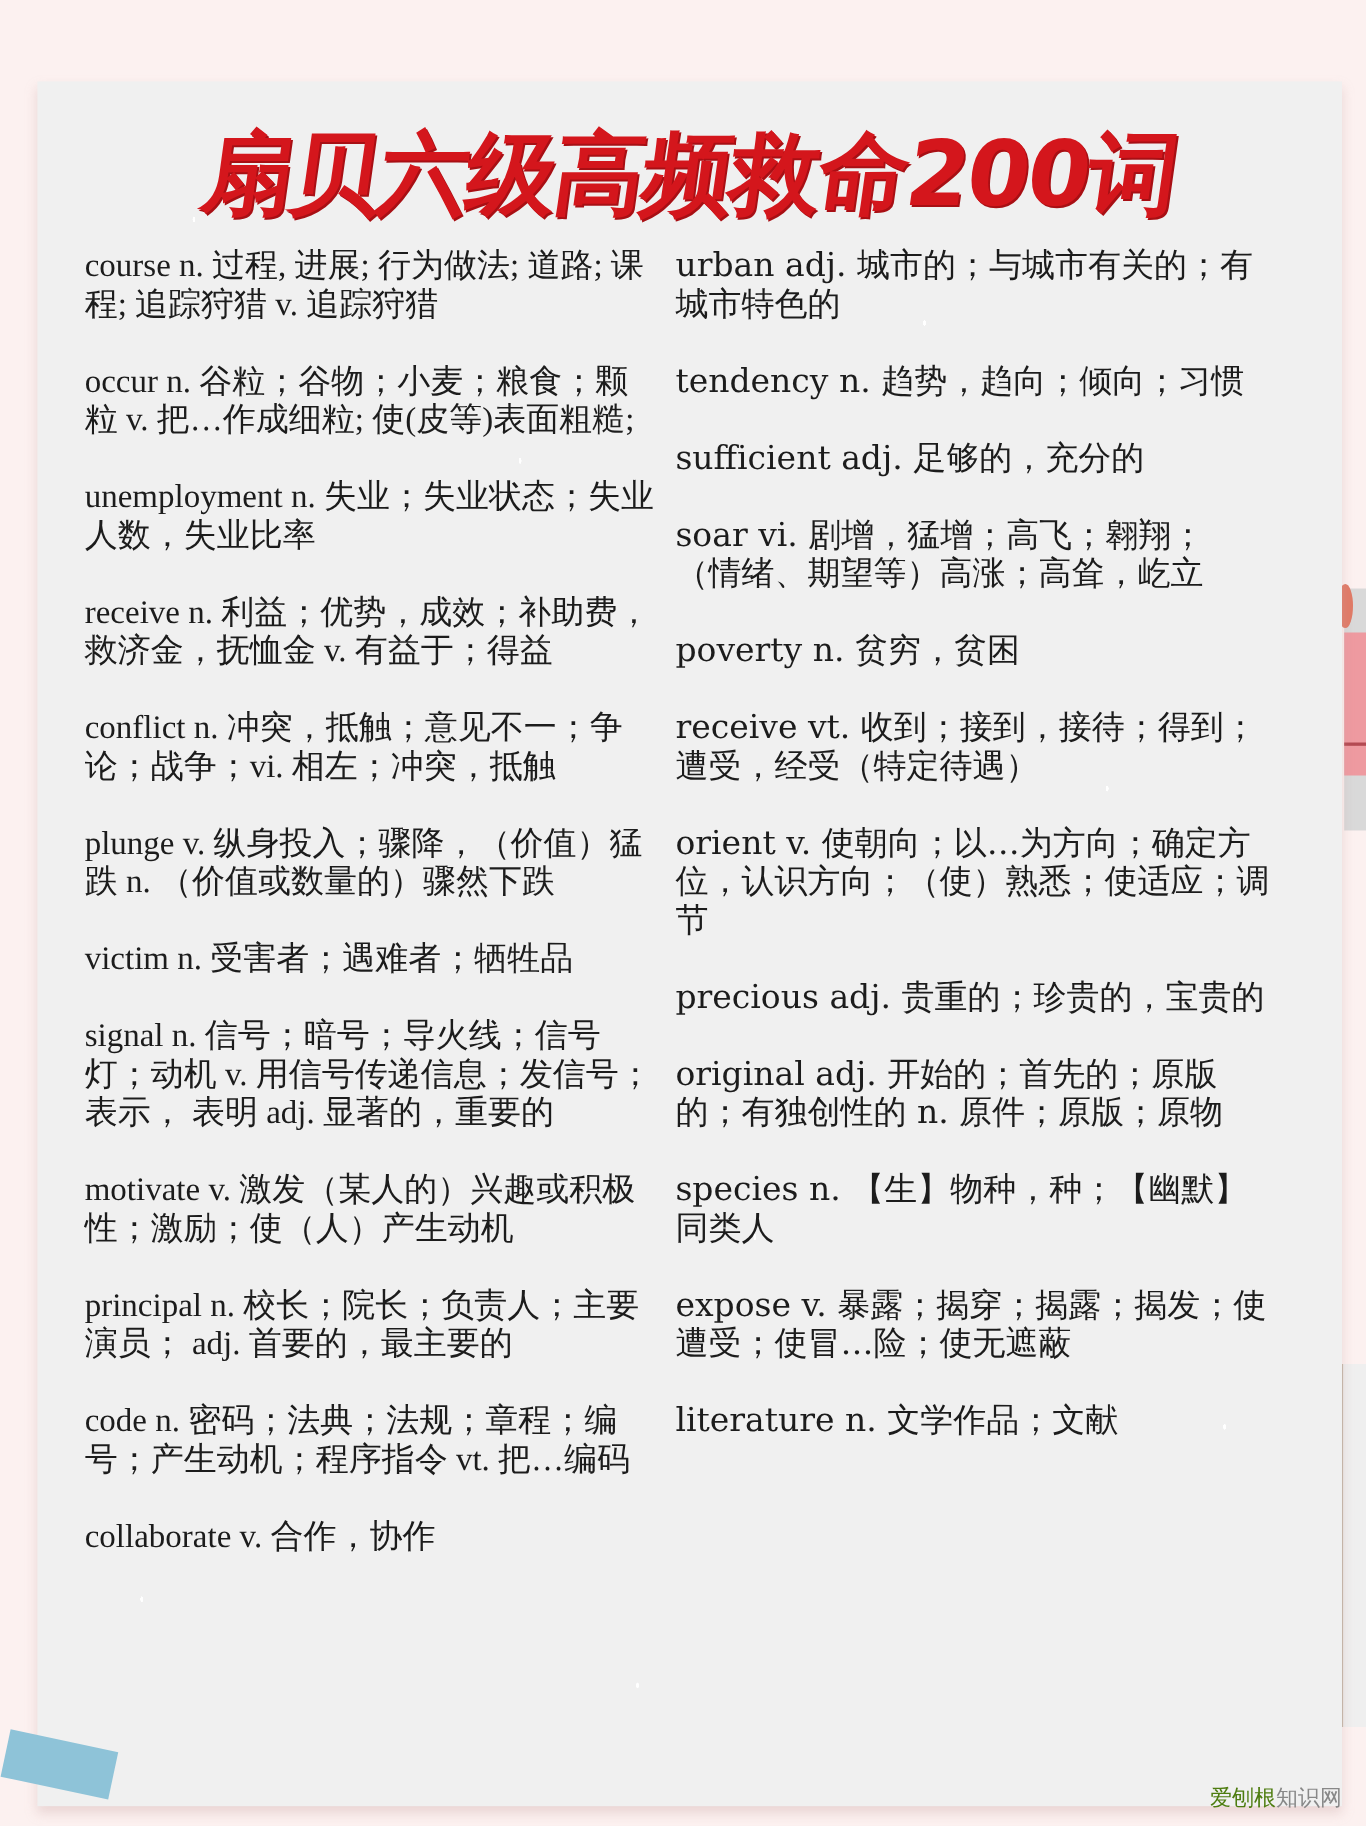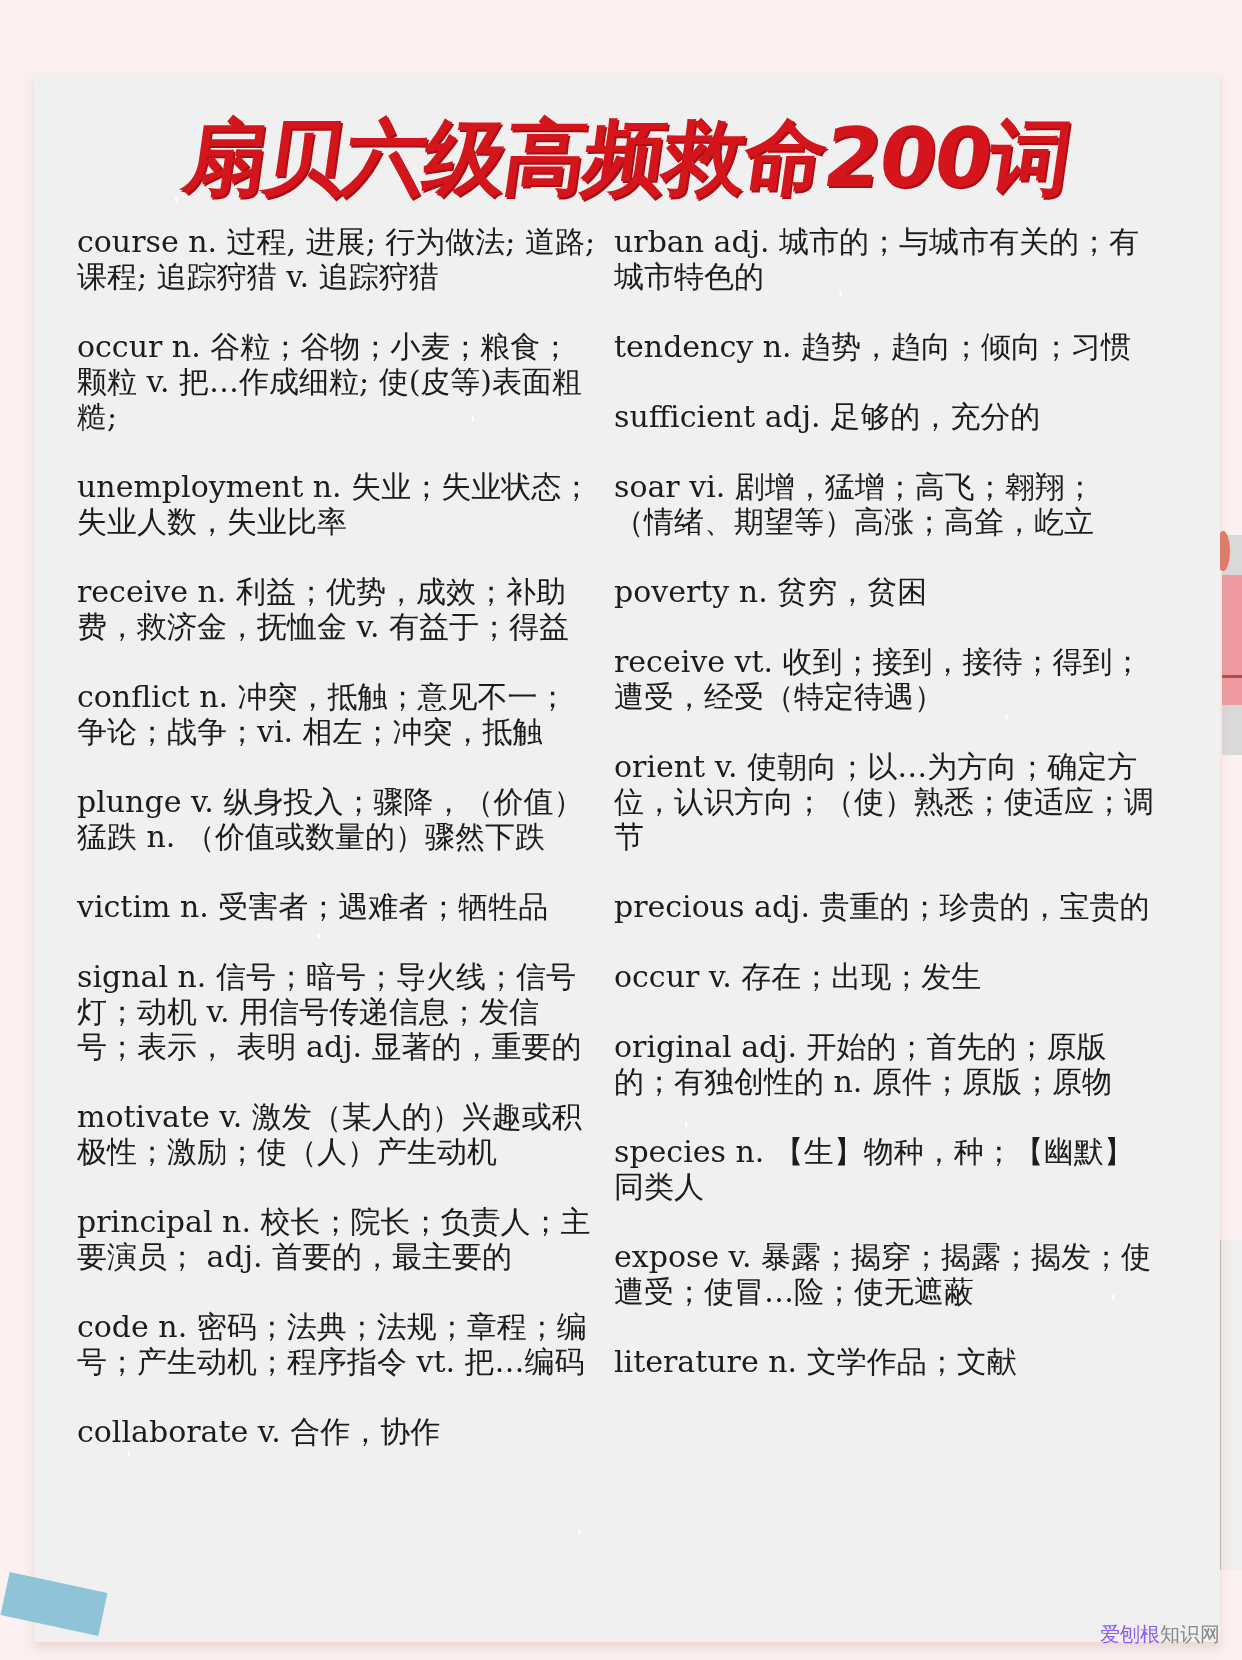--- a/index.html
+++ b/index.html
@@ -46,32 +46,32 @@
       position:absolute; left:0; right:0; top:30px; text-align:center;
       font-family:"DejaVu Sans", "Liberation Sans", sans-serif;
       font-weight:900; font-size:82px; letter-spacing:-2px;
       color:#d4161c; transform:skewX(-8deg);
       text-shadow:2px 2px 0 #a80f14;
     }
     .col {
       position:absolute; top:150px; width:520px;
       font-size:30px; line-height:35px; color:#1c1c1c;
     }
-    .col.left { left:43px; }
+    .col.left { left:43px;font-family:Liberation Serif, serif; }
     .col.right { left:580px; width:540px; }
     .entry { margin:0 0 35px 0; }
     .tape {
       position:absolute; left:4px; top:1582px; width:100px; height:44px;
       background:#8ec3d8; transform:rotate(12deg);
     }
     .watermark {
       position:absolute; right:22px; bottom:12px;
       font-family:"DejaVu Sans", "Liberation Sans", sans-serif; font-size:20px;
     }
-    .watermark .a { color:#8b5cf6; }
+    .watermark .a { color:#4d7c0f; }
     .watermark .b { color:#888; }
   </style>
 </head>
 <body>
 
 <div class="side-card">
   <div class="dot"></div>
   <div class="pink"></div>
   <div class="line"></div>
 </div>
@@ -97,21 +97,20 @@
 
   <div class="col right">
     <div class="entry">urban adj. 城市的；与城市有关的；有城市特色的</div>
     <div class="entry">tendency n. 趋势，趋向；倾向；习惯</div>
     <div class="entry">sufficient adj. 足够的，充分的</div>
     <div class="entry">soar vi. 剧增，猛增；高飞；翱翔；（情绪、期望等）高涨；高耸，屹立</div>
     <div class="entry">poverty n. 贫穷，贫困</div>
     <div class="entry">receive vt. 收到；接到，接待；得到；遭受，经受（特定待遇）</div>
     <div class="entry">orient v. 使朝向；以…为方向；确定方位，认识方向；（使）熟悉；使适应；调节</div>
     <div class="entry">precious adj. 贵重的；珍贵的，宝贵的</div>
-    <div class="entry">occur v. 存在；出现；发生</div>
     <div class="entry">original adj. 开始的；首先的；原版的；有独创性的 n. 原件；原版；原物</div>
     <div class="entry">species n. 【生】物种，种；【幽默】同类人</div>
     <div class="entry">expose v. 暴露；揭穿；揭露；揭发；使遭受；使冒…险；使无遮蔽</div>
     <div class="entry">literature n. 文学作品；文献</div>
   </div>
 </div>
 
 <div class="tape"></div>
 
 <div class="watermark">

